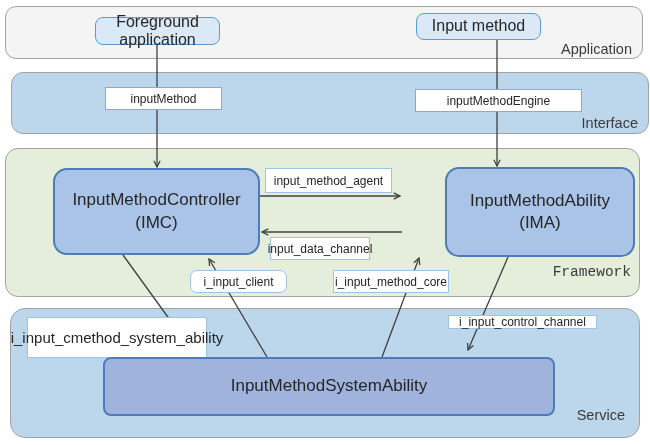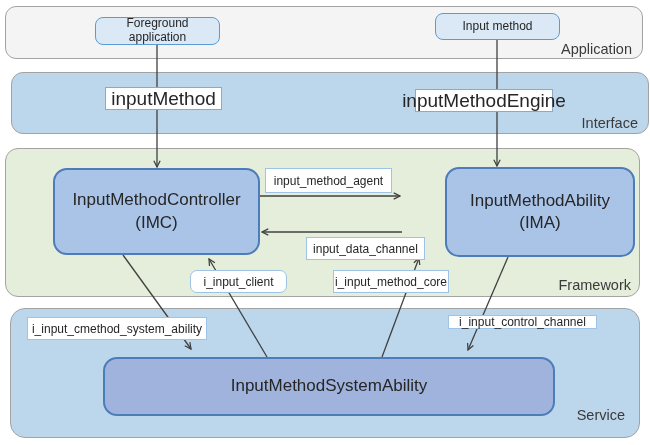--- a/index.html
+++ b/index.html
@@ -31,49 +31,49 @@
     position:absolute;font-size:14.5px;color:#3b3b3b;white-space:nowrap;
   }
   .wires{position:absolute;left:0;top:0;width:650px;height:445px;z-index:2;}
   .wire{stroke:var(--connector-color);stroke-width:1.3;fill:none;}
   .node,.label-box,.if-box,.app-box{
     position:absolute;box-sizing:border-box;display:flex;flex-direction:column;
     align-items:center;justify-content:center;text-align:center;z-index:3;
   }
   .app-box{
     background:var(--app-box-fill);border:1.5px solid var(--app-box-border);
-    border-radius:8px;font-size:12px;line-height:1.15;
+    border-radius:8px;font-size:16px;line-height:1.15;
   }
   .if-box{
     background:#ffffff;border:1px solid var(--interface-box-border);
-    font-size:19px;
+    font-size:12px;
   }
   .node{
     background:var(--node-fill);border:2px solid var(--node-border);
     border-radius:14px;font-size:17px;line-height:1.3;
   }
-  .node-imsa{background:var(--node-imsa-fill);border-radius:14px;}
+  .node-imsa{background:var(--node-imsa-fill);border-radius:8px;}
   .label-box{
     background:#ffffff;border:1px solid var(--label-box-border);
     font-size:12px;white-space:nowrap;
   }
 </style>
 </head>
 <body>
 
 <div class="stage">
 
   <div class="band band-app">
     <span class="band-label" style="right:10px;bottom:1px;">Application</span>
   </div>
   <div class="band band-interface">
     <span class="band-label" style="right:10px;bottom:2px;">Interface</span>
   </div>
   <div class="band band-framework">
-    <span class="band-label" style="right:8px;bottom:3px;">Framework</span>
+    <span class="band-label" style="right:8px;bottom:16px;font-family:Liberation Mono, monospace;">Framework</span>
   </div>
   <div class="band band-service">
     <span class="band-label" style="right:14px;bottom:14px;">Service</span>
   </div>
 
   <svg class="wires" xmlns="http://www.w3.org/2000/svg">
     <defs>
       <marker id="arrow" viewBox="0 0 10 10" refX="8.5" refY="5" markerWidth="9" markerHeight="9" orient="auto-start-reverse" markerUnits="userSpaceOnUse">
         <path d="M1.5,1.5 L8.5,5 L1.5,8.5" fill="none" style="stroke:var(--connector-color);stroke-width:1.4"></path>
       </marker>
@@ -85,54 +85,54 @@
     <path class="wire" marker-end="url(#arrow)" d="M123,255 L191,349"></path>
     <path class="wire" marker-end="url(#arrow)" d="M267,357 L209,259"></path>
     <path class="wire" marker-end="url(#arrow)" d="M382,357 L419,258"></path>
     <path class="wire" marker-end="url(#arrow)" d="M508,257 L468,350"></path>
   </svg>
 
   <div class="app-box" style="left:95px;top:17px;width:125px;height:28px;">
     <span>Foreground</span>
     <span>application</span>
   </div>
-  <div class="app-box" style="left:435px;top:13px;width:125px;height:27px;">
+  <div class="app-box" style="left:416px;top:13px;width:125px;height:27px;">
     <span>Input method</span>
   </div>
 
   <div class="if-box" style="left:105px;top:87px;width:117px;height:23px;">
     <span>inputMethod</span>
   </div>
-  <div class="if-box" style="left:415px;top:89px;width:138px;height:23px;">
+  <div class="if-box" style="left:415px;top:89px;width:167px;height:23px;">
     <span>inputMethodEngine</span>
   </div>
 
   <div class="node" style="left:53px;top:168px;width:207px;height:87px;">
     <span>InputMethodController</span>
     <span>(IMC)</span>
   </div>
   <div class="node" style="left:402px;top:167px;width:190px;height:90px;margin-left:43px;">
     <span>InputMethodAbility</span>
     <span>(IMA)</span>
   </div>
 
   <div class="label-box" style="left:265px;top:168px;width:127px;height:25px;">
     <span>input_method_agent</span>
   </div>
-  <div class="label-box" style="left:270px;top:237px;width:119px;height:23px;margin-left:36px;">
+  <div class="label-box" style="left:270px;top:237px;width:100px;height:23px;">
     <span>input_data_channel</span>
   </div>
   <div class="label-box" style="left:190px;top:270px;width:97px;height:23px;border-radius:7px;">
     <span>i_input_client</span>
   </div>
   <div class="label-box" style="left:333px;top:270px;width:116px;height:23px;">
     <span>i_input_method_core</span>
   </div>
 
-  <div class="label-box" style="left:27px;top:317px;width:180px;height:23px;font-size:12px;">
+  <div class="label-box" style="left:27px;top:317px;width:180px;height:41px;font-size:15px;">
     <span>i_input_cmethod_system_ability</span>
   </div>
   <div class="label-box" style="left:448px;top:315px;width:149px;height:14px;">
     <span>i_input_control_channel</span>
   </div>
   <div class="node node-imsa" style="left:103px;top:357px;width:452px;height:59px;">
     <span>InputMethodSystemAbility</span>
   </div>
 
 </div>

